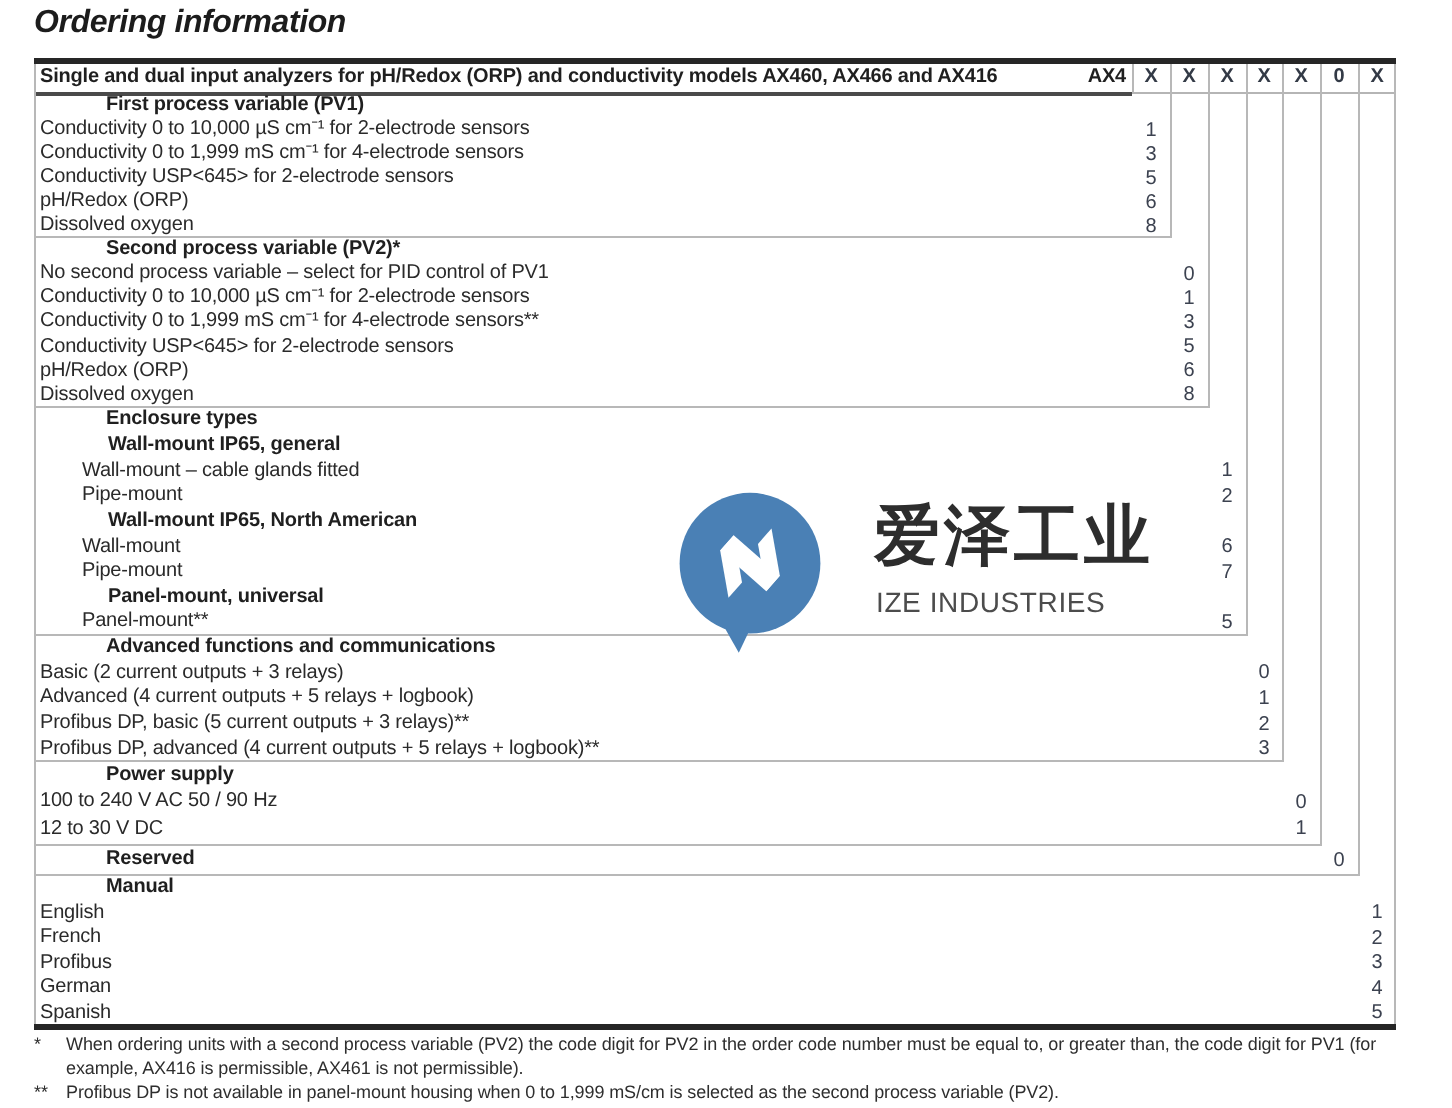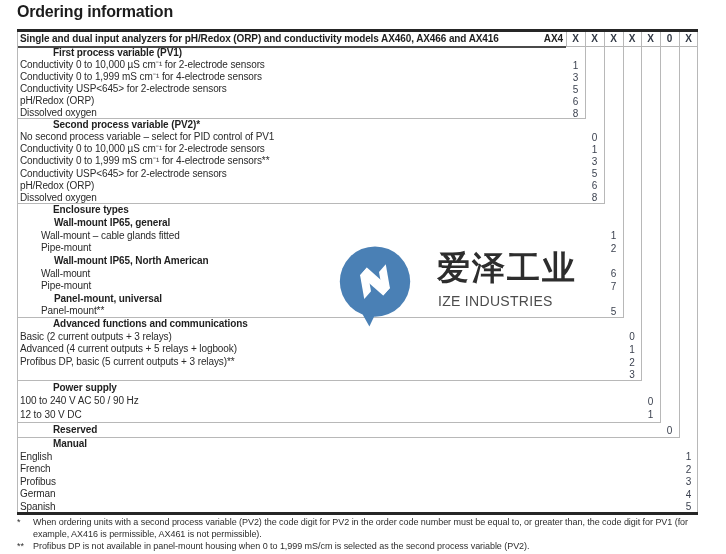--- a/index.html
+++ b/index.html
@@ -2,21 +2,21 @@
 <html><head>
 <meta charset="utf-8">
 <style>
   html,body{margin:0;padding:0;}
   body{
     width:726px;height:554px;position:relative;background:#ffffff;
     font-family:"Liberation Sans",sans-serif;color:#2a2a2a;overflow:hidden;
   }
   .page-title{
     position:absolute;left:17px;top:3px;font-size:16px;font-weight:bold;
-    color:#1c1c1c;letter-spacing:-0.2px;
+    color:#1c1c1c;letter-spacing:-0.2px;font-style:italic;
   }
   
   .otable{position:absolute;left:17px;top:29px;width:687px;height:487px;font-size:10px;letter-spacing:-0.1px;}
   .bar{position:absolute;left:0;width:681px;height:2.5px;background:#262626;}
   .bar.top{top:0;}
   .bar.bottom{top:483px;}
   .hdr{position:absolute;left:0;top:3px;width:681px;height:14px;}
   .hdr .hlabel{position:absolute;left:3px;top:0;line-height:14px;font-weight:bold;color:#1f1f1f;white-space:nowrap;}
   .hdr .hmodel{position:absolute;left:500px;width:46px;top:0;line-height:14px;text-align:right;font-weight:bold;color:#1f1f1f;}
   .hc{position:absolute;top:0;width:19px;line-height:14px;text-align:center;font-weight:bold;color:#333a46;}
@@ -183,20 +183,21 @@
       </div>
     <div class="r">
         <span class="lbl i0">Advanced (4 current outputs + 5 relays + logbook)</span>
         <span class="code c4">1</span>
       </div>
     <div class="r">
         <span class="lbl i0">Profibus DP, basic (5 current outputs + 3 relays)**</span>
         <span class="code c4">2</span>
       </div>
     <div class="r">
+        <span class="lbl i0">Profibus DP, advanced (4 current outputs + 5 relays + logbook)**</span>
         <span class="code c4">3</span>
       </div>
   </div>
 
   <div class="sec" style="top:351px;height:42px;width:644px;--rh:13.6px;">
     <div class="r">
         <span class="lbl b i0">Power supply</span>
       </div>
     <div class="r">
         <span class="lbl i0">100 to 240 V AC 50 / 90 Hz</span>

